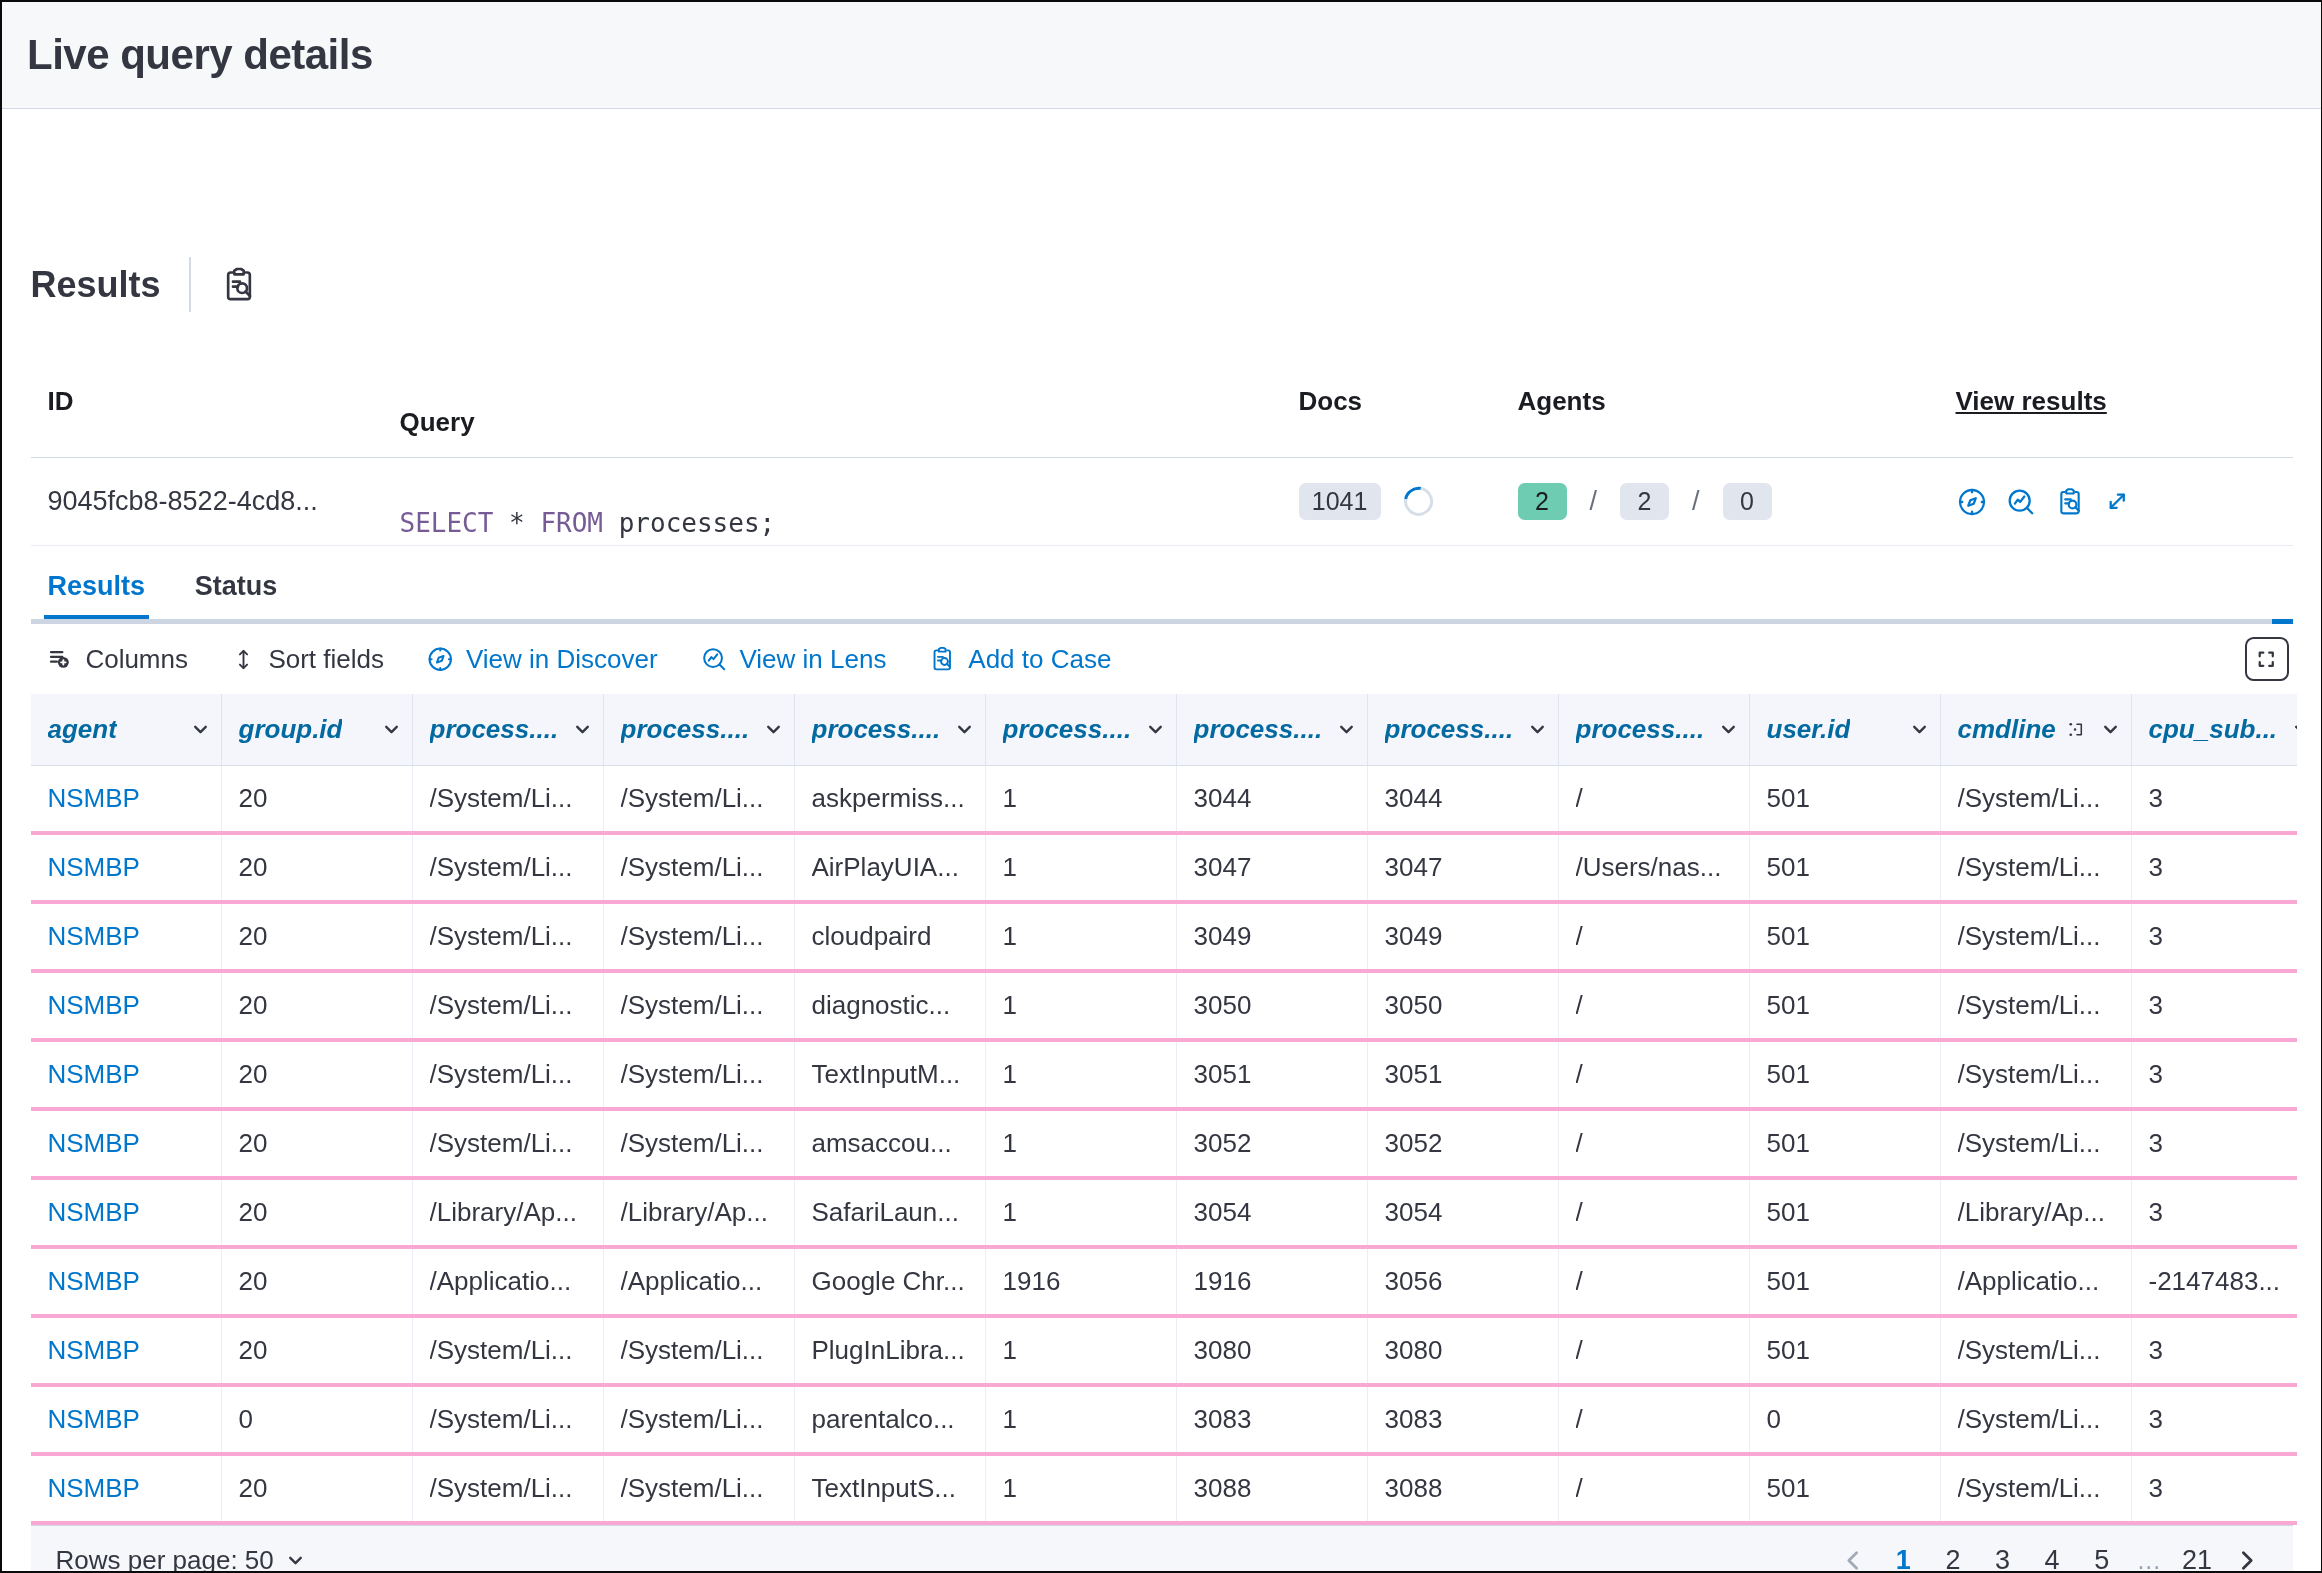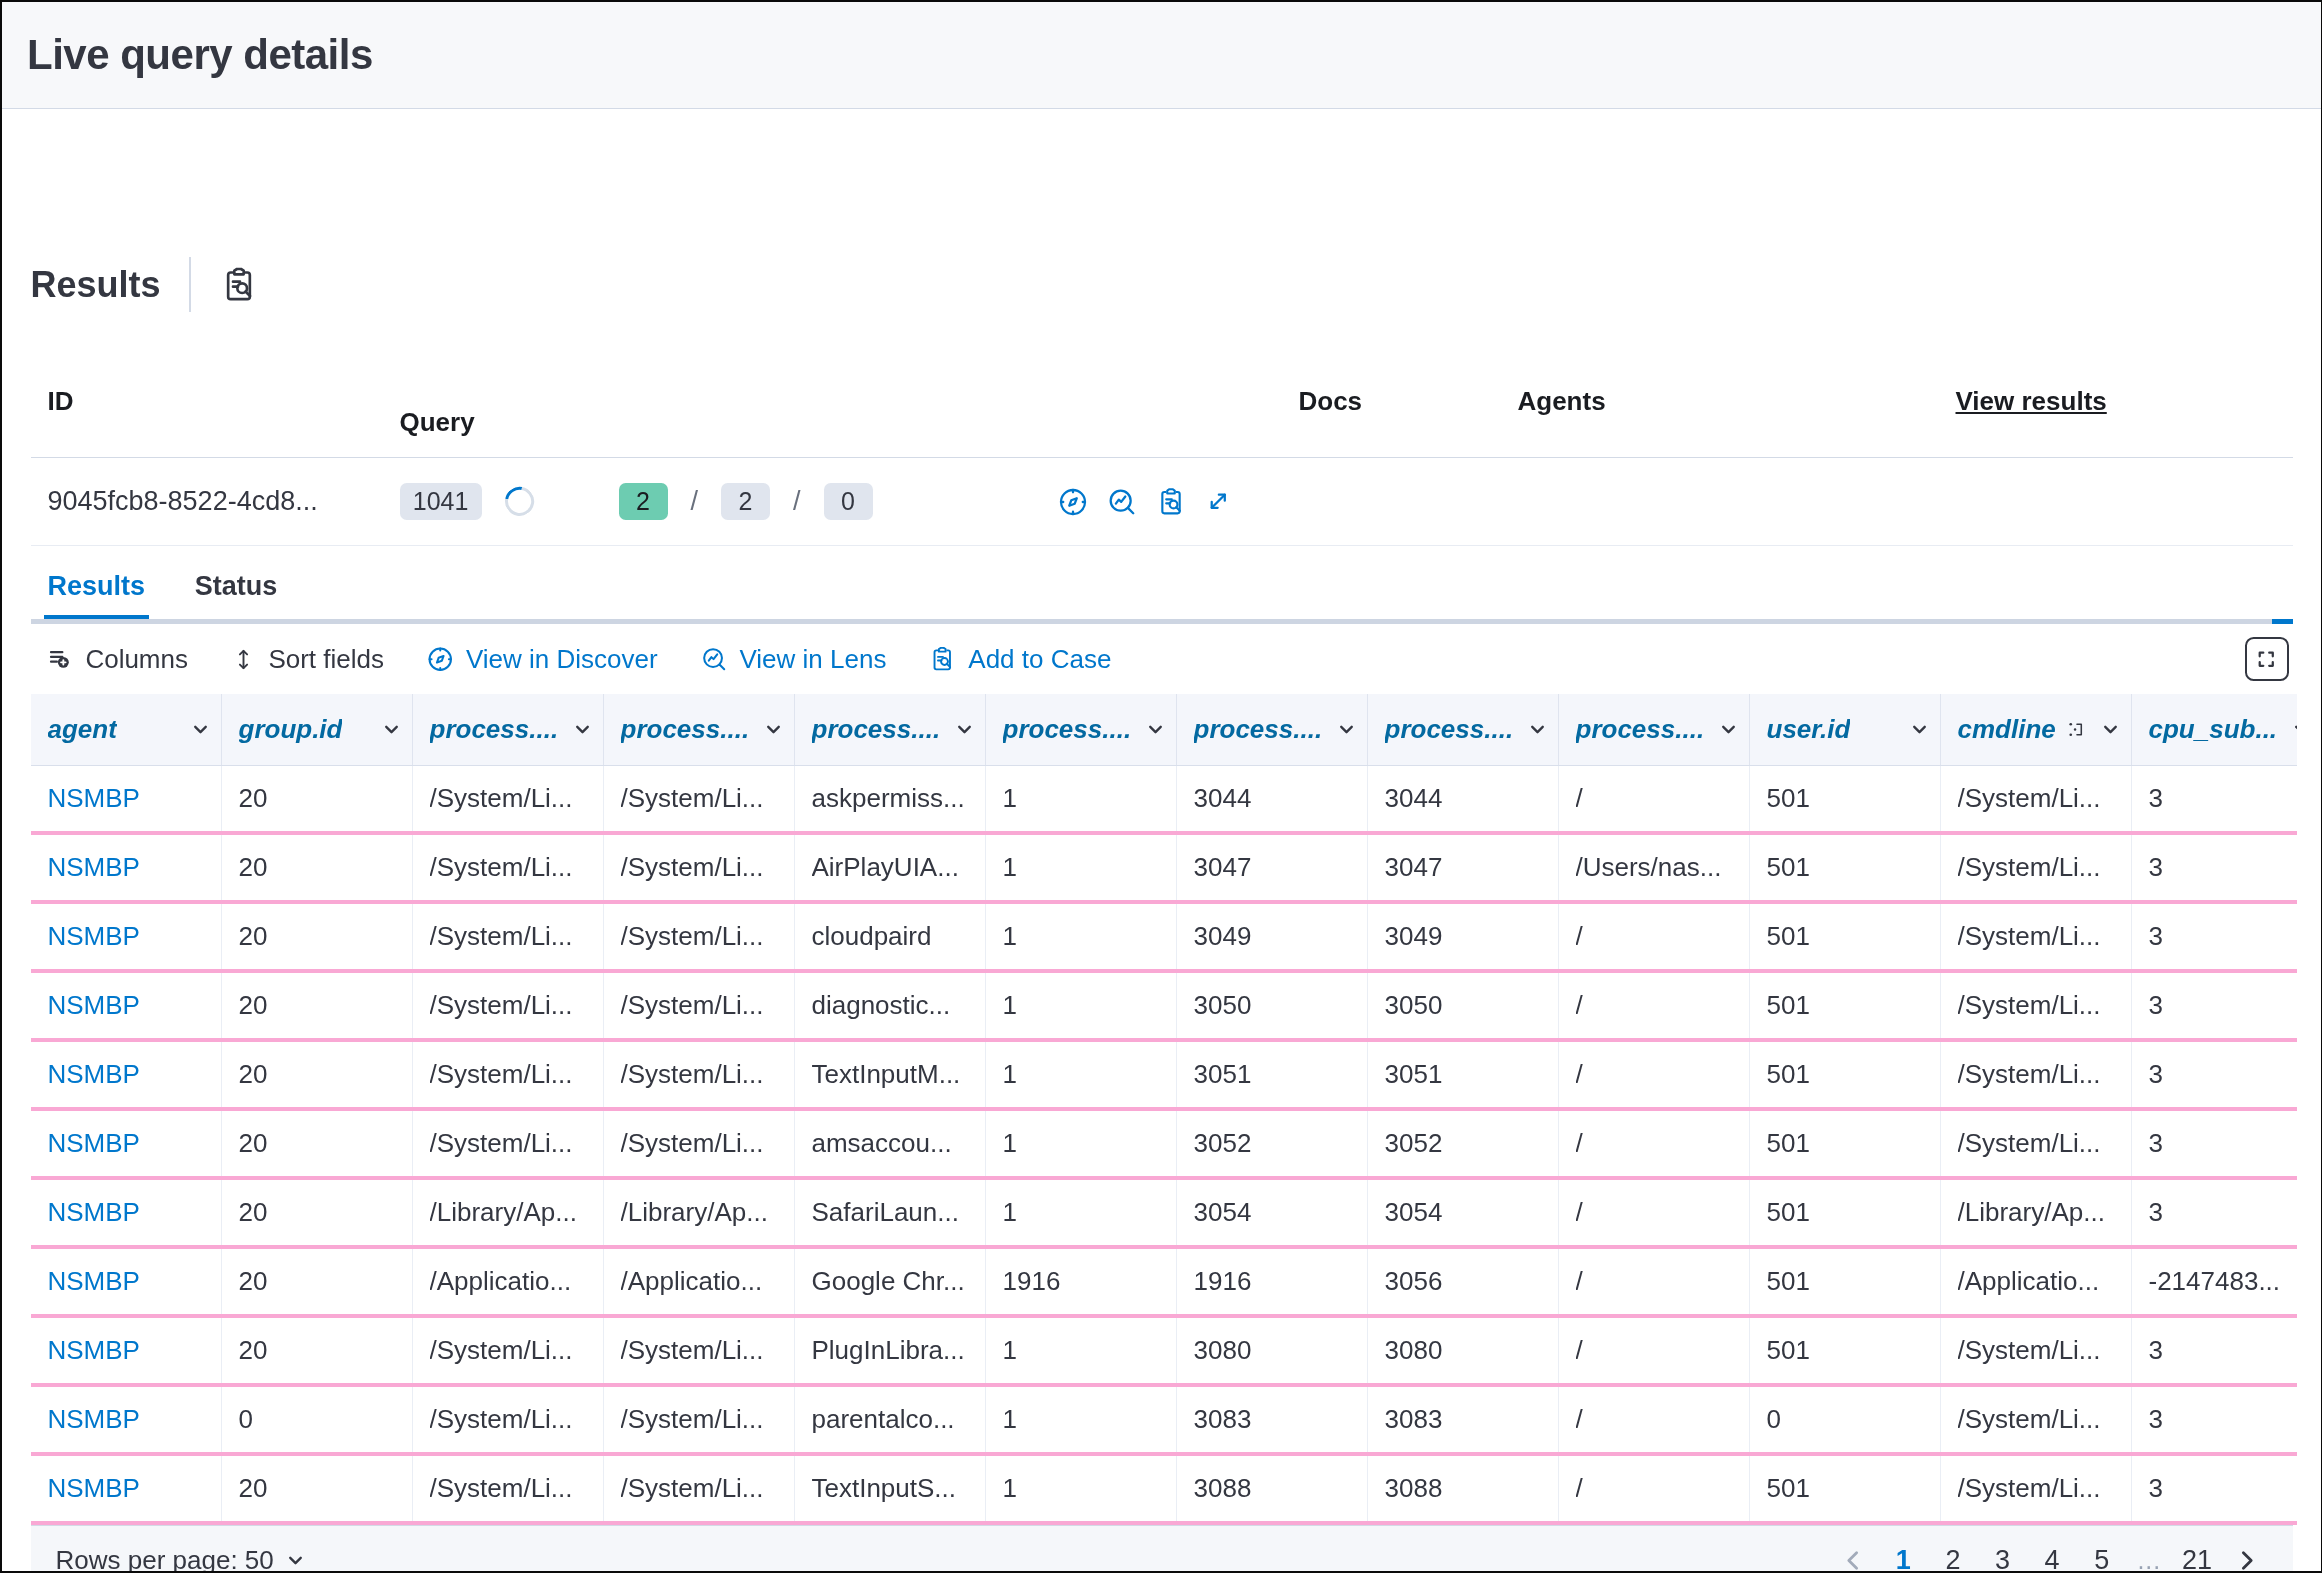--- a/index.html
+++ b/index.html
@@ -108,20 +108,21 @@
     <section class="summary">
       <div class="summary-header">
         <div class="scol c-id">ID</div>
         <div class="scol c-query">Query</div>
         <div class="scol c-docs">Docs</div>
         <div class="scol c-agents">Agents</div>
         <div class="scol c-view">View results</div>
       </div>
       <div class="summary-row">
         <div class="scol c-id"><span class="query-id">9045fcb8-8522-4cd8...</span></div>
+        <div class="scol c-query"><code class="query-code"><span class="kw">SELECT</span><span> * </span><span class="kw">FROM</span><span> processes;</span></code></div>
         <div class="scol c-docs">
           <div class="docs-wrap">
             <span class="badge">1041</span>
             <span class="spinner"></span>
           </div>
         </div>
         <div class="scol c-agents">
           <div class="agents-wrap">
             <span class="badge green">2</span>
             <span class="sep">/</span>

